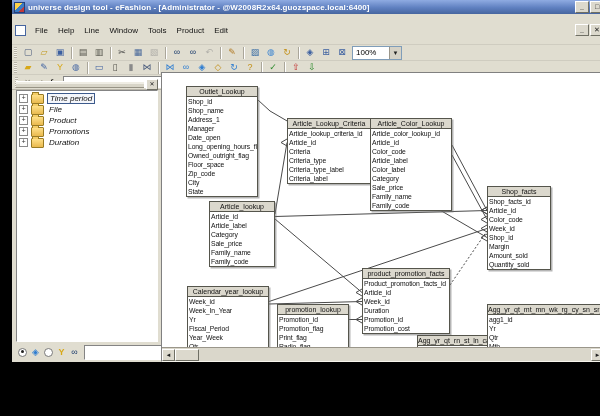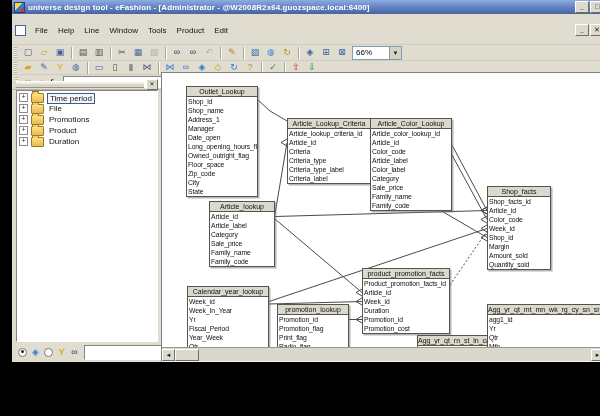--- a/index.html
+++ b/index.html
@@ -33,21 +33,21 @@
   .fbtn{width:13px;height:11px;text-align:center;font-size:8px;line-height:11px;color:#8a8678;flex:0 0 auto;}
   .fbtn.fx{color:#111;font-style:italic;font-family:"Liberation Serif","DejaVu Serif",serif;font-weight:bold;text-decoration:underline;}
   .finput{flex:1;height:10px;background:#fff;border:1px solid;border-color:#848484 #fff #fff #848484;margin-left:3px;font-size:8px;padding:0 2px;}
   
   .main{position:absolute;left:0;top:70px;right:0;bottom:0;display:flex;}
   .sidebar{width:148px;flex:0 0 auto;padding:10px 2px 2px 4px;display:flex;flex-direction:column;box-sizing:border-box;}
   .pane-head{height:9px;display:flex;align-items:center;margin-bottom:1px;}
   .head-grip{flex:1;height:5px;border-top:1px solid #fff;border-bottom:1px solid #979385;background:linear-gradient(180deg,#efede4 0 50%,#d8d5c8 50% 100%);}
   .close-pane{width:10px;height:9px;margin-left:2px;background:#dcd9cd;border:1px solid;border-color:#fff #6f6f64 #6f6f64 #fff;font-size:6px;line-height:8px;text-align:center;color:#222;flex:0 0 auto;}
   .tree-box{flex:1;background:#fff;border:1px solid;border-color:#848484 #fff #fff #848484;overflow:hidden;padding:2px 0 0 2px;}
-  .tree-row{display:flex;align-items:flex-start;height:11px;}
+  .tree-row{display:flex;align-items:center;height:11px;font-style:italic;}
   .plusbox{width:7px;height:7px;border:1px solid #8a8a8a;background:#fff;font-size:7px;line-height:6px;text-align:center;color:#333;margin-right:3px;flex:0 0 auto;}
   .folder{width:11px;height:8px;background:linear-gradient(180deg,#ffe089,#e9b94e);border:1px solid #997b24;border-radius:1px;margin-right:3px;position:relative;flex:0 0 auto;}
   .folder:before{content:"";position:absolute;left:0;top:-3px;width:5px;height:2px;background:#f4cd66;border:1px solid #997b24;border-bottom:none;}
   .tree-label{font-size:8px;color:#111;padding:0 2px;white-space:nowrap;}
   .tree-row.sel .tree-label{border:1px solid #3c5a8c;background:#f4f6fb;}
   .pane-foot{height:16px;display:flex;align-items:center;margin-top:2px;}
   .radio{width:7px;height:7px;border:1px solid #787878;border-radius:50%;background:#fff;margin:0 2px;position:relative;flex:0 0 auto;}
   .radio.on:before{content:"";position:absolute;left:1.5px;top:1.5px;width:3px;height:3px;border-radius:50%;background:#222;}
   .foot-ic{font-size:9px;width:13px;text-align:center;flex:0 0 auto;}
   .foot-input{flex:1;height:11px;background:#fff;border:1px solid;border-color:#848484 #fff #fff #848484;margin:0 2px 0 3px;font-size:8px;}
@@ -119,21 +119,21 @@
         <span class="sep"></span>
         <span class="tbtn" style="color: rgb(59, 110, 165);">▨</span>
         <span class="tbtn" style="color: rgb(46, 125, 209);">◍</span>
         <span class="tbtn" style="color: rgb(194, 144, 26);">↻</span>
         <span class="sep"></span>
         <span class="tbtn" style="color: rgb(59, 95, 160);">◈</span>
         <span class="tbtn" style="color: rgb(59, 95, 160);">⊞</span>
         <span class="tbtn" style="color: rgb(59, 95, 160);">⊠</span>
       </span>
     <span class="zoom-combo">
-      <span class="zoom-value">66%</span>
+      <span class="zoom-value">100%</span>
       <span class="zoom-drop">▼</span>
     </span>
   </div>
 
   <div class="toolbar" id="toolbar2">
     <span class="grip"></span>
     <span id="tb2icons" style="display:flex;align-items:center;">
         <span class="tbtn" style="color: rgb(216, 168, 24);">▰</span>
         <span class="tbtn" style="color: rgb(59, 95, 160);">✎</span>
         <span class="tbtn" style="color: rgb(216, 168, 24);">Y</span>
@@ -180,26 +180,26 @@
             <span class="tree-label">Time period</span>
           </div>
           <div class="tree-row">
             <span class="plusbox">+</span>
             <span class="folder"></span>
             <span class="tree-label">File</span>
           </div>
           <div class="tree-row">
             <span class="plusbox">+</span>
             <span class="folder"></span>
+            <span class="tree-label">Product</span>
+          </div>
+          <div class="tree-row">
+            <span class="plusbox">+</span>
+            <span class="folder"></span>
             <span class="tree-label">Promotions</span>
-          </div>
-          <div class="tree-row">
-            <span class="plusbox">+</span>
-            <span class="folder"></span>
-            <span class="tree-label">Product</span>
           </div>
           <div class="tree-row">
             <span class="plusbox">+</span>
             <span class="folder"></span>
             <span class="tree-label">Duration</span>
           </div>
         </div>
       <div class="pane-foot">
         <span class="radio on"></span>
         <span class="foot-ic" style="color:#2e7dd1;">◈</span>

